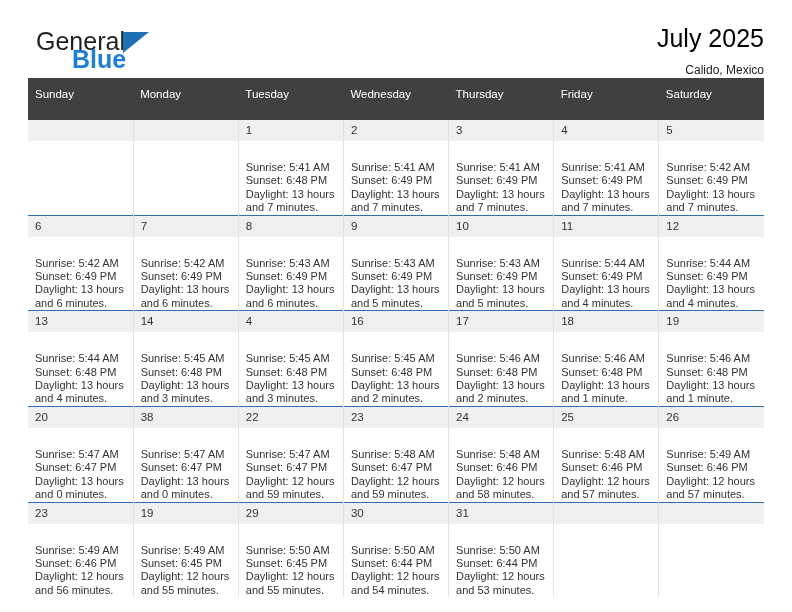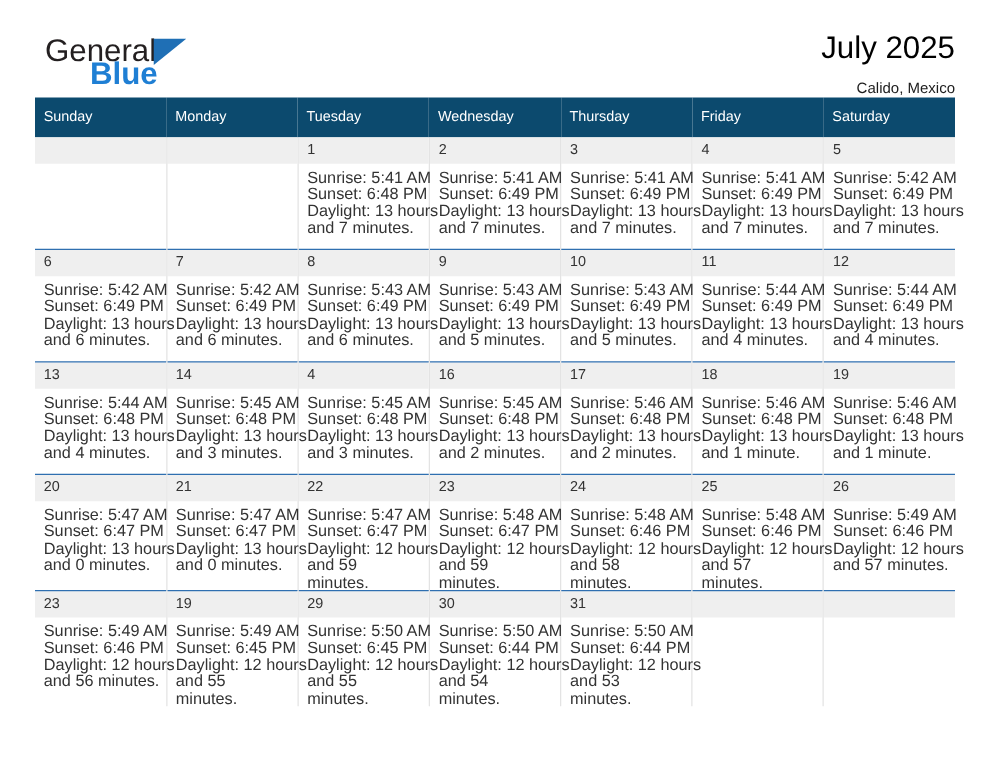--- a/index.html
+++ b/index.html
@@ -80,26 +80,26 @@
     font-weight: normal;
   }
 
   
   .calendar {
     width: 736px;
     border-collapse: collapse;
     table-layout: fixed;
   }
   .calendar th {
-    background: #0c4a6e;
+    background: #404040;
     color: #ffffff;
     font-size: 11.5px;
     font-weight: normal;
     text-align: left;
-    padding: 6px 0 6px 7px;
+    padding: 6px 0 16px 7px;
     height: 20px;
     border: none;
   }
   .calendar td {
     vertical-align: top;
     padding: 0;
     border-top: 1.6px solid #2f6fb0;
     border-right: 1px solid #e3e3e3;
     background: #ffffff;
     height: 89px;
@@ -110,23 +110,24 @@
   .daynum {
     background: #efefef;
     font-size: 11.5px;
     color: #333333;
     padding: 4px 0 4px 7px;
     height: 13px;
     line-height: 13px;
   }
   .cellbody {
     padding: 4px 5px 0 7px;
-    font-size: 13px;
+    font-size: 11px;
     line-height: 13.4px;
     color: #333333;
+    margin-top: 16px;
   }
   .cellbody div { white-space: nowrap; }
   .cellbody .dl2 { white-space: normal; }
   td.empty .cellbody { visibility: hidden; }
   td.empty .daynum { color: transparent; }
 </style>
 </head>
 <body>
 
 <div class="page">
@@ -354,21 +355,21 @@
           <td>
             <div class="daynum">20</div>
             <div class="cellbody">
               <div>Sunrise: 5:47 AM</div>
               <div>Sunset: 6:47 PM</div>
               <div>Daylight: 13 hours</div>
               <div class="dl2">and 0 minutes.</div>
             </div>
           </td>
           <td>
-            <div class="daynum">21</div>
+            <div class="daynum">38</div>
             <div class="cellbody">
               <div>Sunrise: 5:47 AM</div>
               <div>Sunset: 6:47 PM</div>
               <div>Daylight: 13 hours</div>
               <div class="dl2">and 0 minutes.</div>
             </div>
           </td>
           <td>
             <div class="daynum">22</div>
             <div class="cellbody">

